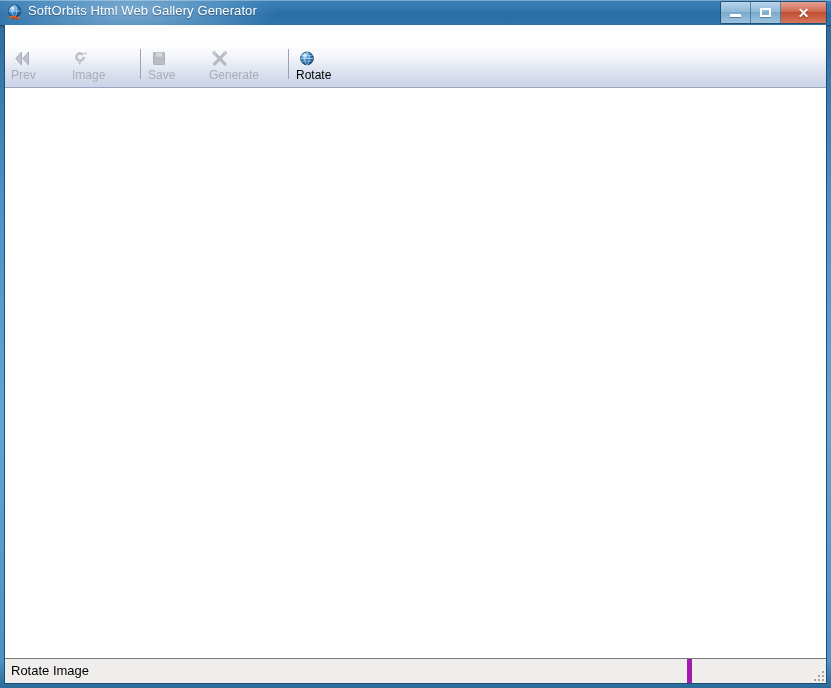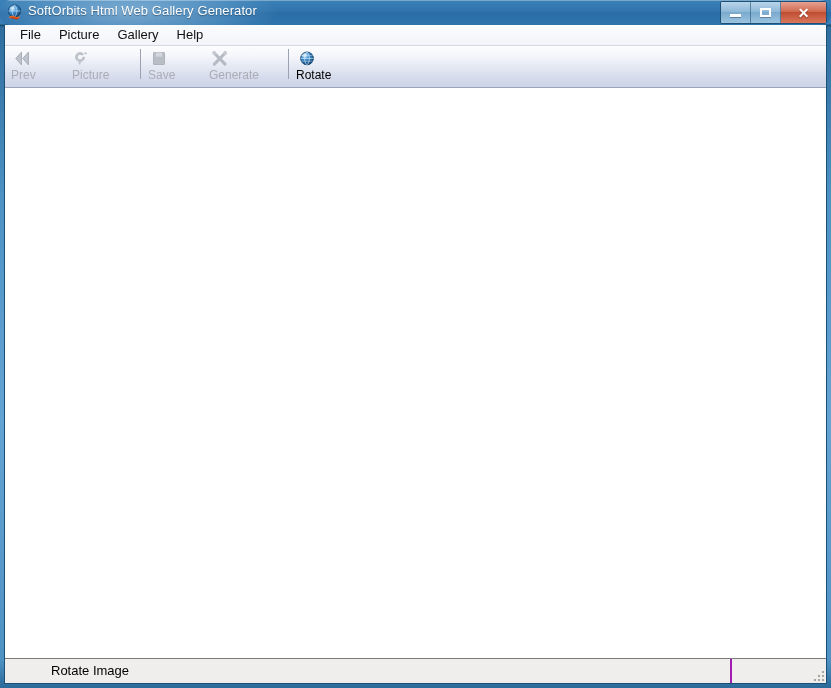--- a/index.html
+++ b/index.html
@@ -37,21 +37,20 @@
 
   
   .titlebar {
     position: absolute;
     left: 0; top: 0;
     width: 831px; height: 25px;
     background:
       radial-gradient(ellipse 190px 44px at 130px 12px, rgba(200,226,245,0.50) 0%, rgba(160,205,235,0.20) 55%, rgba(255,255,255,0) 78%),
       linear-gradient(180deg, #3b80b6 0%, #2f74ad 44%, #2a6da6 52%, #2e74ad 100%);
     overflow: hidden;
-    border-radius: 11px;
   }
   .titlebar::after {
     content: "";
     position: absolute;
     left: 0; right: 0; top: 0; height: 1px;
     background: rgba(255,255,255,0.32);
   }
 
   .title-icon {
     position: absolute;
@@ -242,22 +241,21 @@
     flex: 0 0 687px;
     padding-left: 6px;
     font-size: 13px;
     color: #000000;
     line-height: 16px;
     white-space: nowrap;
     height: 100%;
     display: flex;
     align-items: center;
     box-sizing: border-box;
-    border-right: 2px solid #a21caf;
-    margin-left: 40px;
+    border-right: 5px solid #a21caf;
   }
   .status-pane-right {
     flex: 1 1 auto;
     height: 100%;
     position: relative;
   }
   .grip {
     position: absolute;
     right: 2px;
     bottom: 2px;
@@ -308,34 +306,20 @@
         <span class="glyph-max"></span>
       </div>
       <div class="win-btn close">
         <span class="glyph-close">✕</span>
       </div>
     </div>
   </div>
 
   <div class="client">
 
-    <div class="menubar">
-      <div class="menu-item">
-        <span>File</span>
-      </div>
-      <div class="menu-item">
-        <span>Picture</span>
-      </div>
-      <div class="menu-item">
-        <span>Gallery</span>
-      </div>
-      <div class="menu-item">
-        <span>Help</span>
-      </div>
-    </div>
 
     <div class="toolbar">
 
       <div class="tb-btn">
         <span class="tb-icon">
           <svg width="22" height="17" viewBox="0 0 22 17">
             <path d="M10.5 2 L4.8 8.5 L10.5 15 Z" fill="#bfc3cc" stroke="#a9aeb8" stroke-width="1"></path>
             <path d="M17.5 2 L11.8 8.5 L17.5 15 Z" fill="#bfc3cc" stroke="#a9aeb8" stroke-width="1"></path>
           </svg>
         </span>
@@ -343,21 +327,21 @@
       </div>
 
       <div class="tb-btn">
         <span class="tb-icon">
           <svg width="22" height="17" viewBox="0 0 22 17">
             <path d="M14.6 4.0 a4.6 4.6 0 1 0 1.1 3.2 l-2.0 0 a2.7 2.7 0 1 1 -0.8 -2.0 Z" fill="#bfc3cc" stroke="#aeb3bd" stroke-width="0.6" transform="translate(-3,0)"></path>
             <path d="M13.2 1.6 l2.1 2.4 l-3.1 0.6 Z" fill="#bfc3cc"></path>
             <path d="M8.0 15.0 l-2.1 -2.4 l3.1 -0.6 Z" fill="#bfc3cc"></path>
           </svg>
         </span>
-        <span class="tb-label">Picture</span>
+        <span class="tb-label">Image</span>
       </div>
 
 
       <div class="tb-sep"></div>
 
       <div class="tb-btn">
         <span class="tb-icon">
           <svg width="22" height="17" viewBox="0 0 22 17">
             <rect x="5.5" y="2.5" width="11" height="12" rx="0.6" fill="#b9bdc6" stroke="#a3a8b2" stroke-width="0.8"></rect>
             <rect x="7.8" y="2.5" width="6.4" height="4.2" fill="#d3d6dd"></rect>

